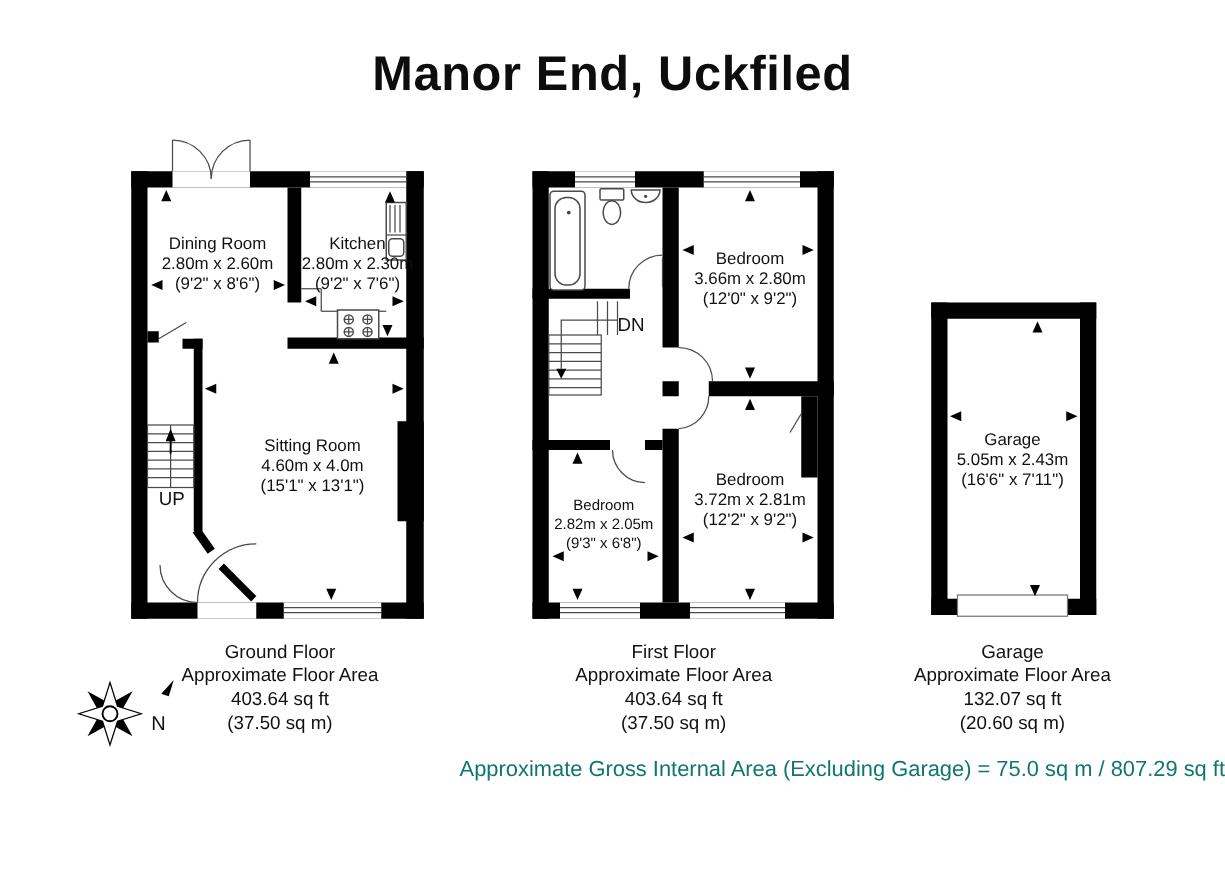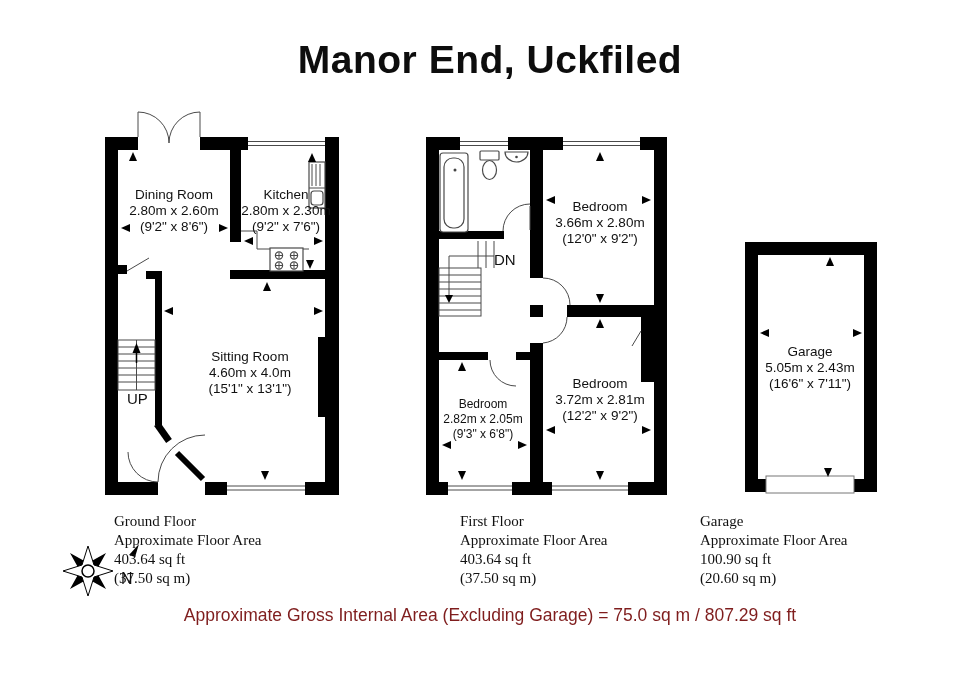--- a/index.html
+++ b/index.html
@@ -12,24 +12,24 @@
   .open{fill:#fff;}
   .thin{stroke:#4a4a4a;stroke-width:1;fill:none;}
   .arc{stroke:#4a4a4a;stroke-width:1;fill:none;}
   .fix{stroke:#4a4a4a;stroke-width:1.2;fill:#fff;}
   .leaf{stroke:#000;stroke-width:6;}
   .arrow{fill:#000;stroke:none;}
   text.rl{font-family:"Liberation Sans",sans-serif;font-size:13.5px;fill:#111;text-anchor:middle;}
   text.rs{font-family:"Liberation Sans",sans-serif;font-size:12px;fill:#111;text-anchor:middle;}
   text.st{font-family:"Liberation Sans",sans-serif;font-size:15px;fill:#111;}
   text.nl{font-family:"Liberation Sans",sans-serif;font-size:16px;fill:#111;}
-  .caption{position:absolute;top:512px;width:220px;text-align:left;
-           font-size:15px;line-height:19px;color:#111;font-family:Liberation Serif, serif;}
+  .caption{position:absolute;top:512px;width:220px;text-align:center;
+           font-size:15px;line-height:19px;color:#111;}
   .caption span{display:block;}
-  .footer{position:absolute;left:0;width:100%;text-align:center;color:#7f1d1d;
+  .footer{position:absolute;left:0;width:100%;text-align:right;color:#0f766e;
           font-size:17.5px;line-height:23px;top:604px;}
 </style>
 </head>
 <body>
 
 <div class="page">
 
   <div class="title">Manor End, Uckfiled</div>
 
   <svg class="canvas" width="980" height="700" viewBox="0 0 980 700">
@@ -245,30 +245,30 @@
       <text class="nl" x="121" y="584">N</text>
     </g>
   </svg>
 
   <div class="caption" style="left:114px;">
     <span>Ground Floor</span>
     <span>Approximate Floor Area</span>
     <span>403.64 sq ft</span>
     <span>(37.50 sq m)</span>
   </div>
-  <div class="caption" style="left:460px;">
+  <div class="caption" style="left:429px;">
     <span>First Floor</span>
     <span>Approximate Floor Area</span>
     <span>403.64 sq ft</span>
     <span>(37.50 sq m)</span>
   </div>
   <div class="caption" style="left:700px;">
     <span>Garage</span>
     <span>Approximate Floor Area</span>
-    <span>100.90 sq ft</span>
+    <span>132.07 sq ft</span>
     <span>(20.60 sq m)</span>
   </div>
 
   <div class="footer">
     <div>Approximate Gross Internal Area (Excluding Garage) = 75.0 sq m / 807.29 sq ft</div>
   </div>
 
 </div>
 
 </body></html>

